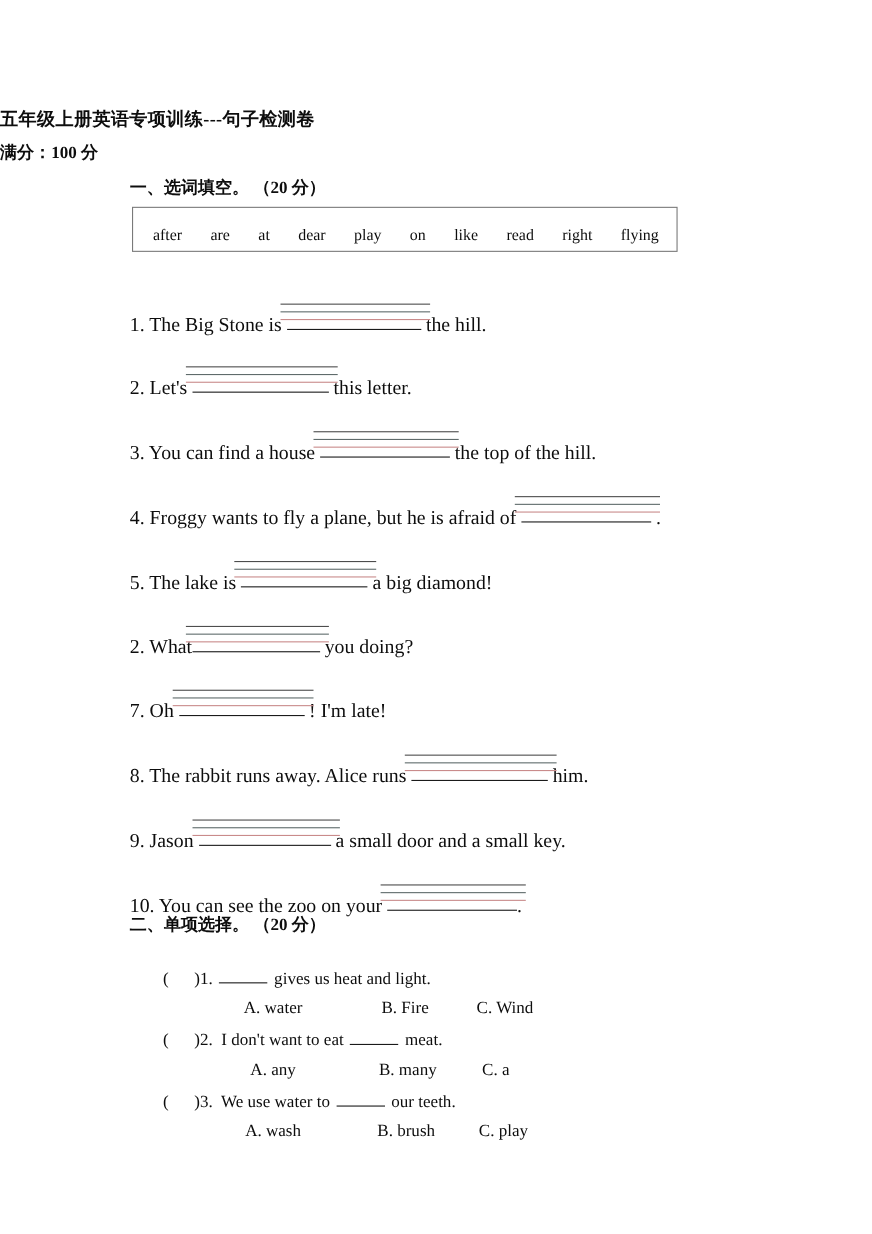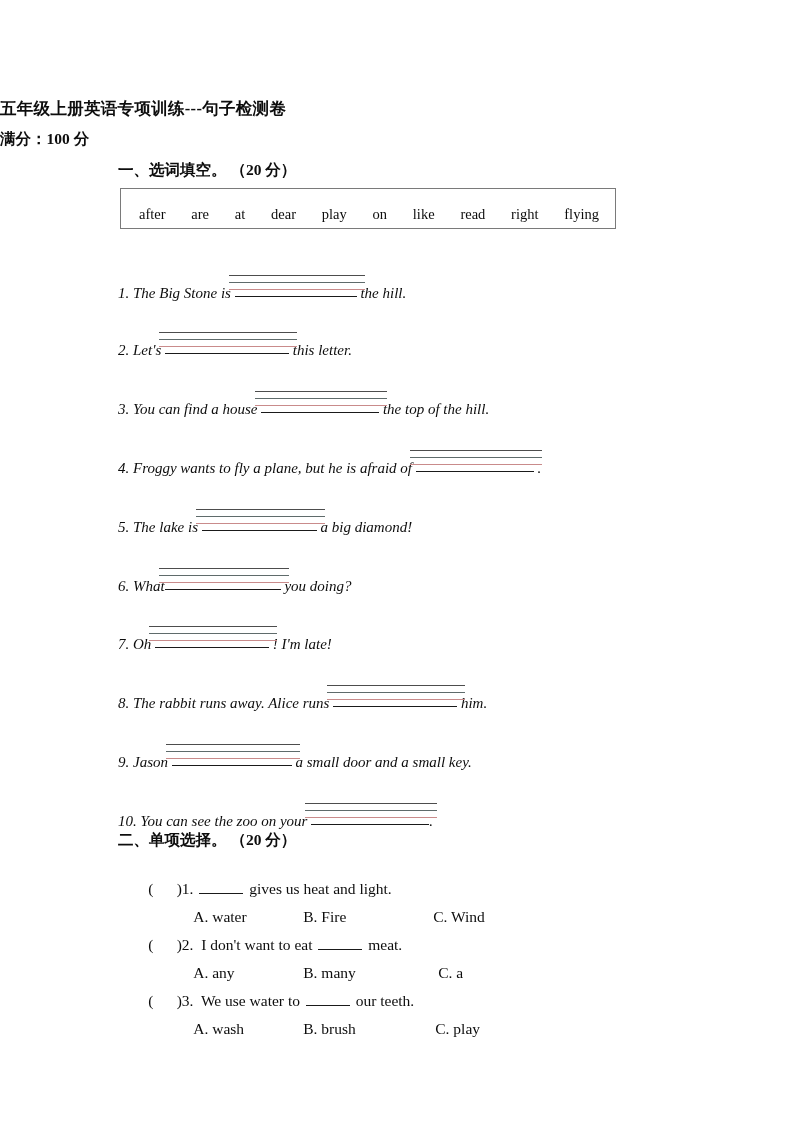--- a/index.html
+++ b/index.html
@@ -78,24 +78,23 @@
 
   
   .fill-list {
     position: absolute;
     left: 0; top: 0;
     width: 793px;
   }
   .fill-item {
     position: absolute;
     left: 118px;
-    font-size: 15px;
+    font-size: 18px;
     white-space: nowrap;
     line-height: 1;
-    font-style: italic;
   }
   .fill-item .txt { white-space: pre; }
 
   
   .blank {
     display: inline-block;
     position: relative;
     vertical-align: baseline;
     height: 1em;
   }
@@ -131,21 +130,21 @@
     white-space: pre;
     line-height: 1;
   }
   .mc-options {
     position: absolute;
     left: 170px;
     font-size: 15.5px;
     white-space: pre;
     line-height: 1;
   }
-  .mc-options .opt { display: inline-block; }
+  .mc-options .opt { display: inline-block; text-align: center; }
   .inline-blank {
     display: inline-block;
     border-bottom: 1.2px solid #1a1a1a;
     width: 44px;
     height: 0.85em;
     vertical-align: baseline;
     margin: 0 2px;
   }
 </style>
 </head>
@@ -207,21 +206,21 @@
 
     <div class="fill-item" style="top:517px">
       <span class="txt">5. The lake is </span><span class="blank" style="width:115px"><span class="guides">
             <i class="g1"></i>
             <i class="g2"></i>
             <i class="g3"></i>
           </span><span class="rule"></span></span><span class="txt"> a big diamond!</span>
     </div>
 
     <div class="fill-item" style="top:576px">
-      <span class="txt">6. What</span><span class="blank" style="width:116px"><span class="guides">
+      <span class="txt">2. What</span><span class="blank" style="width:116px"><span class="guides">
             <i class="g1"></i>
             <i class="g2"></i>
             <i class="g3"></i>
           </span><span class="rule"></span></span><span class="txt"> you doing?</span>
     </div>
 
     <div class="fill-item" style="top:634px">
       <span class="txt">7. Oh </span><span class="blank" style="width:114px"><span class="guides">
             <i class="g1"></i>
             <i class="g2"></i>

